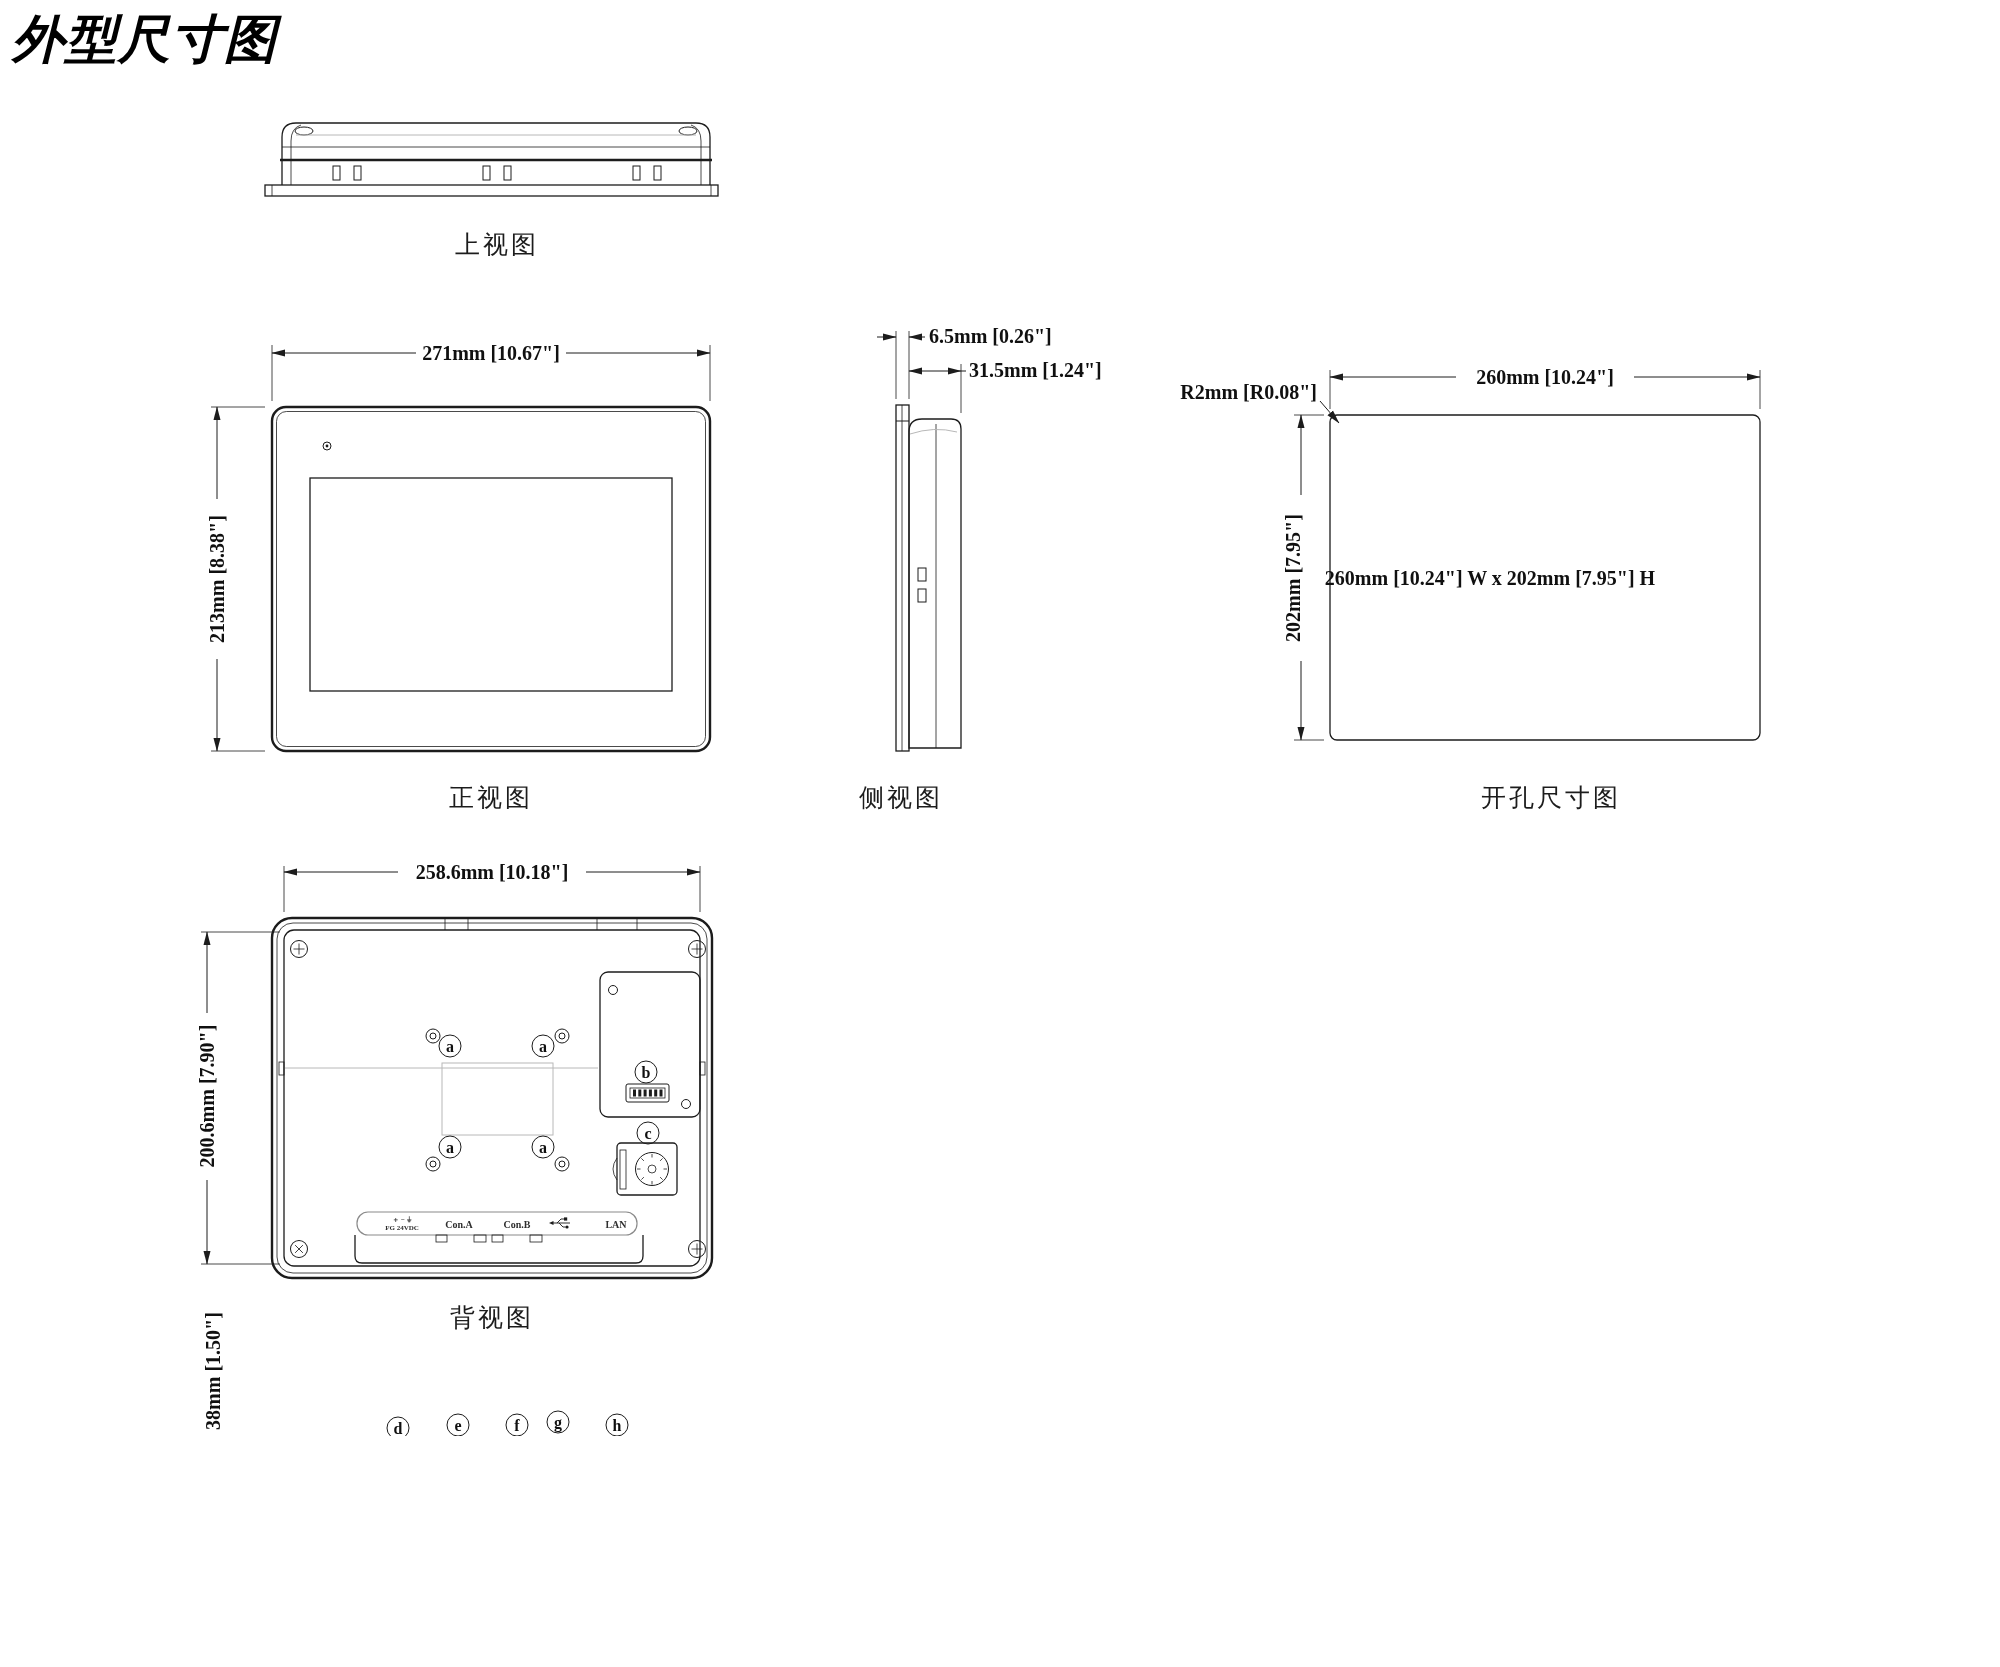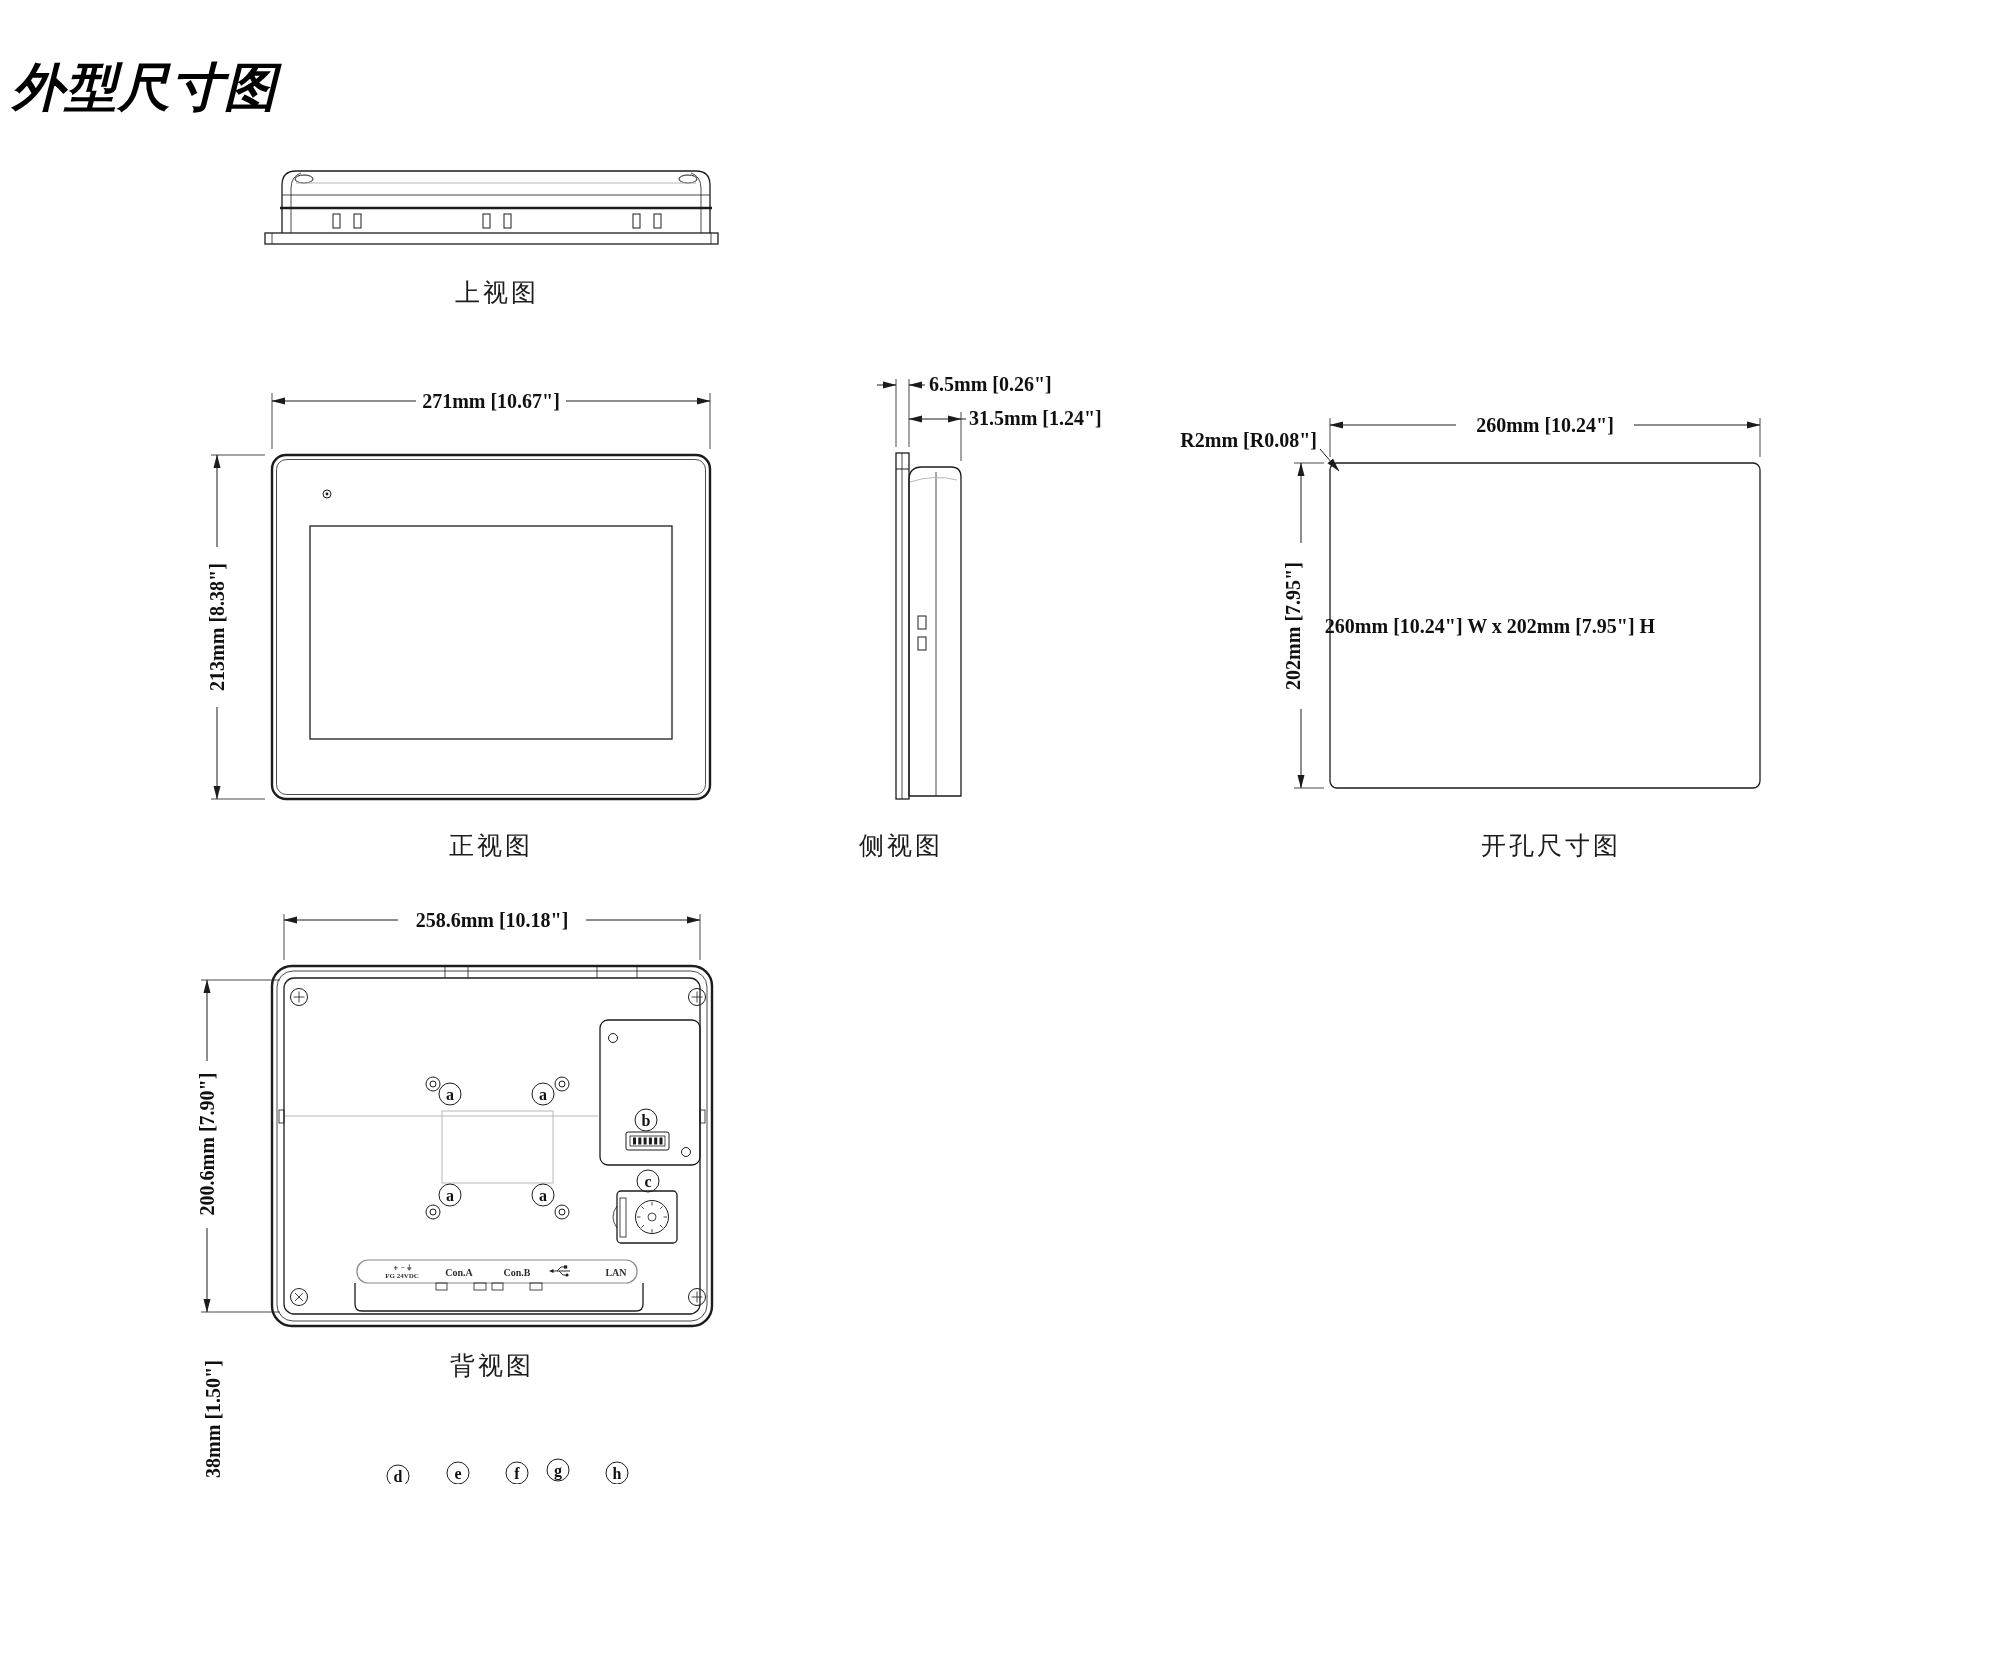--- a/index.html
+++ b/index.html
@@ -1,16 +1,16 @@
 <!DOCTYPE html>
 <html><head>
 <meta charset="utf-8">
 <style>
   html,body { margin:0; padding:0; background:#fff; }
-  .page { position:relative; width:2000px; height:1436px; background:#ffffff; overflow:hidden;margin-top:48px; }
+  .page { position:relative; width:2000px; height:1436px; background:#ffffff; overflow:hidden; }
   svg { position:absolute; left:0; top:0; }
   .title { font-family:"Liberation Serif", serif; font-size:52px; font-weight:700; font-style:italic; fill:#000; letter-spacing:1px; }
   .cjk { font-family:"Liberation Sans","DejaVu Sans",sans-serif; font-size:25px; fill:#1c1c1c; letter-spacing:3px; }
   .dim { font-family:"Liberation Serif", serif; font-size:20px; font-weight:700; fill:#101010; }
   .callout { font-family:"Liberation Serif", serif; font-size:16px; font-weight:700; fill:#101010; }
   .portlbl { font-family:"Liberation Serif", serif; font-size:10px; font-weight:700; fill:#2e2e2e; }
   .portlbl-s { font-family:"Liberation Serif", serif; font-size:7px; font-weight:700; fill:#2e2e2e; }
   .s1 { stroke:#1c1c1c; fill:none; stroke-width:1.3; }
   .s2 { stroke:#1c1c1c; fill:none; stroke-width:2.4; }
   .sm { stroke:#1c1c1c; fill:none; stroke-width:1; }

